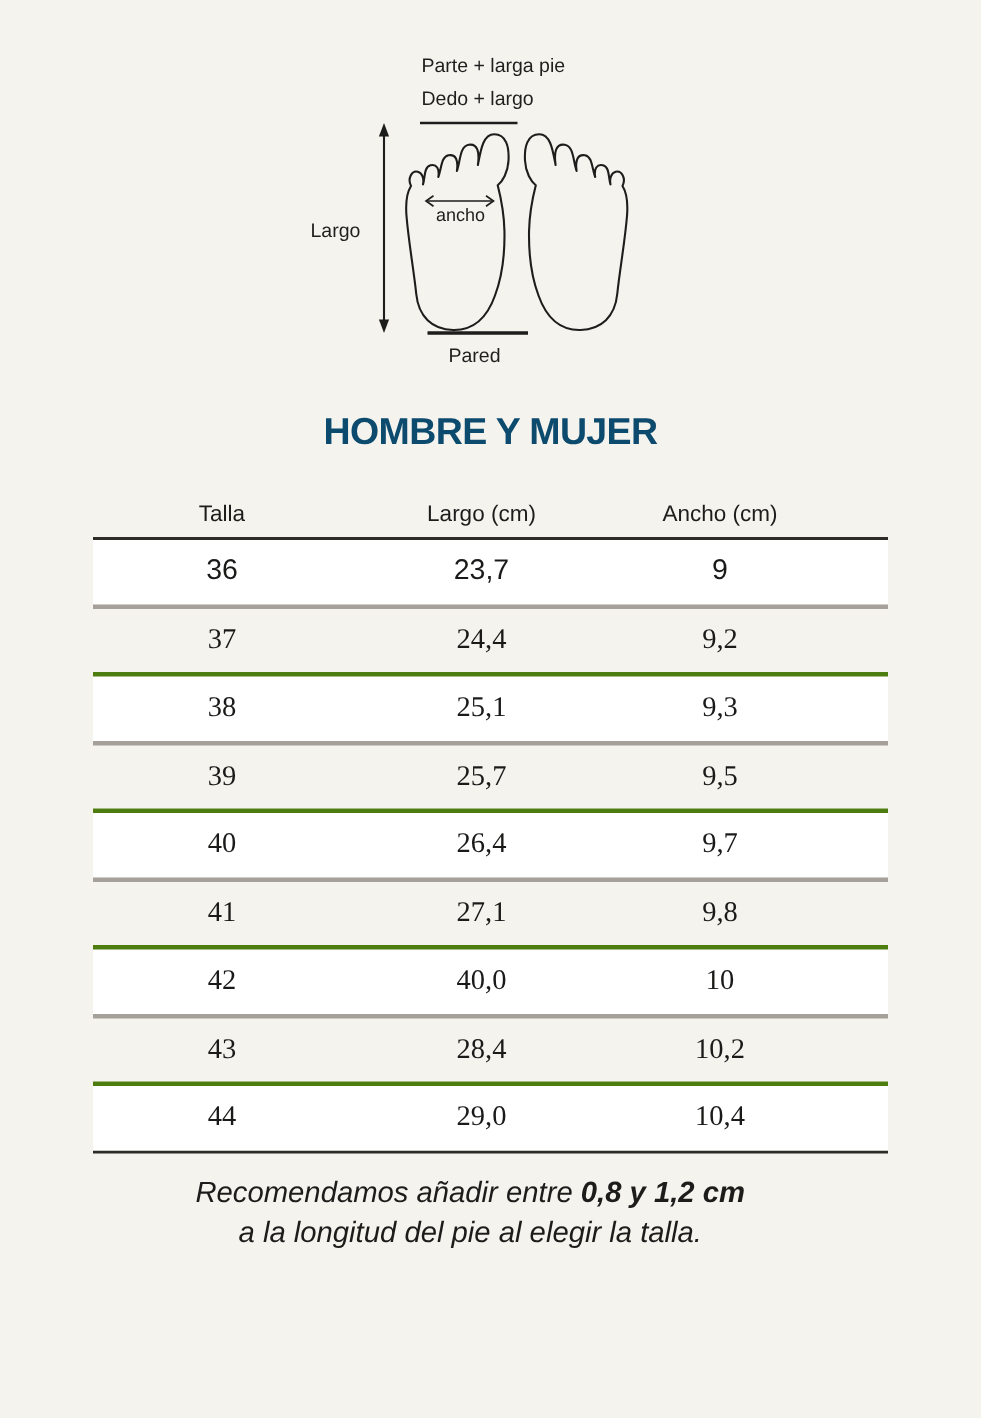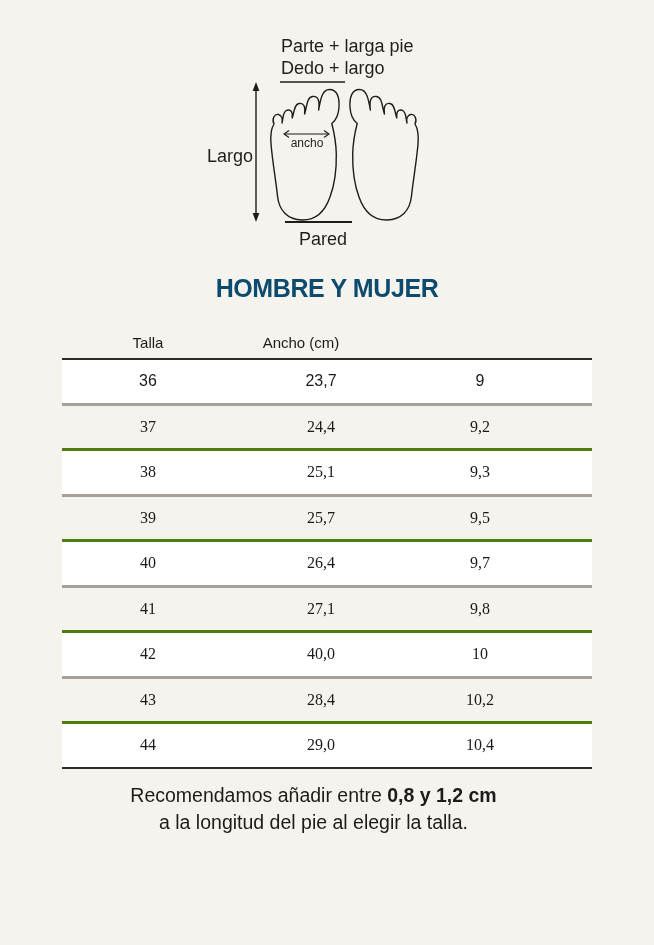--- a/index.html
+++ b/index.html
@@ -8,21 +8,21 @@
     background: #f5f3ee;
     font-family: "Liberation Sans", sans-serif;
     color: #1a1a19;
     position: relative;
     overflow: hidden;
   }
   .abs { position: absolute; }
 
   
   .diagram-label {
-    font-size: 18px;
+    font-size: 13px;
     color: #1f1f1e;
     white-space: nowrap;
   }
   .ancho-label {
     font-size: 12px;
     text-align: center;
     width: 46px;
   }
   svg { display: block; }
 
@@ -52,32 +52,33 @@
     display: grid;
     grid-template-columns: 172px 174px 184px;
     height: 42.5px;
     align-items: center;
   }
   .trow + .trow { border-top: 3px solid #4d7c0f; font-family: Liberation Serif, serif; }
   .trow:nth-child(odd) { background: #ffffff; }
   .trow:nth-child(even) { border-top-color: #a5a19a; }
   .tcell, .hcell {
     text-align: center;
-    font-size: 16px;
+    font-size: 19px;
   }
   .hcell { font-size: 15px; color: #1c1c1b; }
   .c2 { padding-right: 40px; }
 
   
   .footer {
     left: 0; top: 782px; width: 627px;
     text-align: center;
     font-size: 19.5px;
     line-height: 27px;
     color: #1c1c1b;
+    font-style: italic;
   }
   .footer b { font-weight: 700; }
 </style>
 </head>
 <body>
 
 <div class="abs" style="left:0; top:0; width:654px; height:260px;">
 
   <svg class="abs" style="left:190px; top:30px;" width="250" height="220" viewBox="0 0 250 220" fill="none" stroke="#1d1d1c">
 
@@ -141,20 +142,21 @@
   <div class="abs diagram-label" style="left:207px; top:146px;">Largo</div>
   <div class="abs diagram-label ancho-label" style="left:284px; top:136px;">ancho</div>
   <div class="abs diagram-label" style="left:299px; top:229px;">Pared</div>
 </div>
 
 <h1 class="abs title" style="margin:0;">HOMBRE Y MUJER</h1>
 
 <div class="abs table-wrap">
   <div class="thead">
     <div class="hcell c0">Talla</div>
+    <div class="hcell c1">Largo (cm)</div>
     <div class="hcell c2">Ancho (cm)</div>
   </div>
   <div class="tbody">
       <div class="trow">
         <div class="tcell c0">36</div>
         <div class="tcell c1">23,7</div>
         <div class="tcell c2">9</div>
       </div>
       <div class="trow">
         <div class="tcell c0">37</div>

